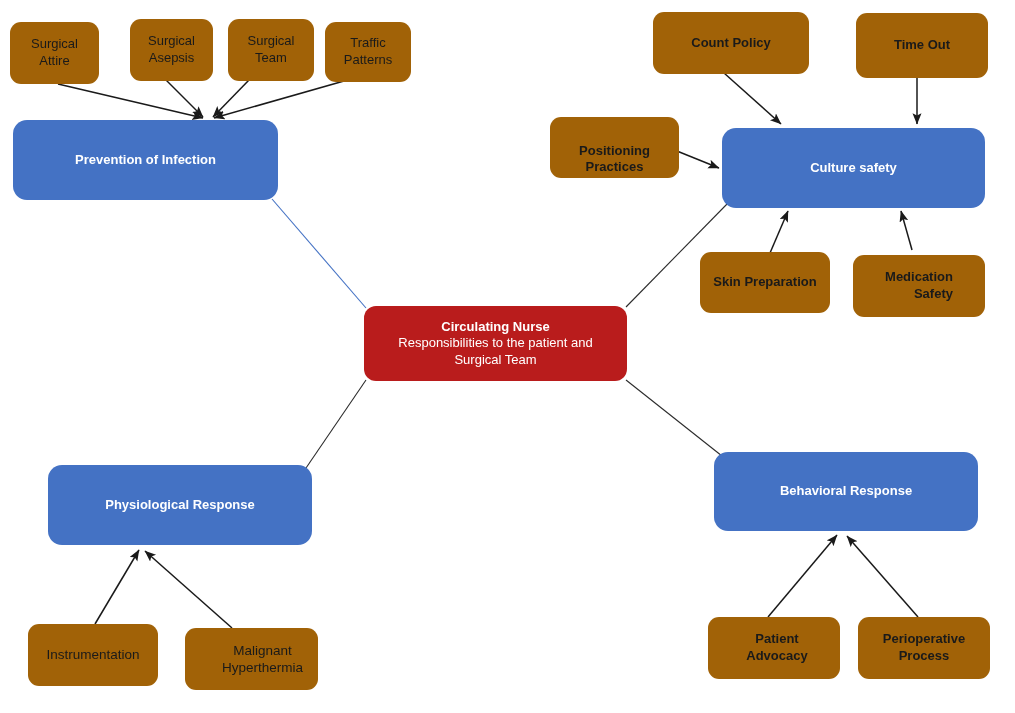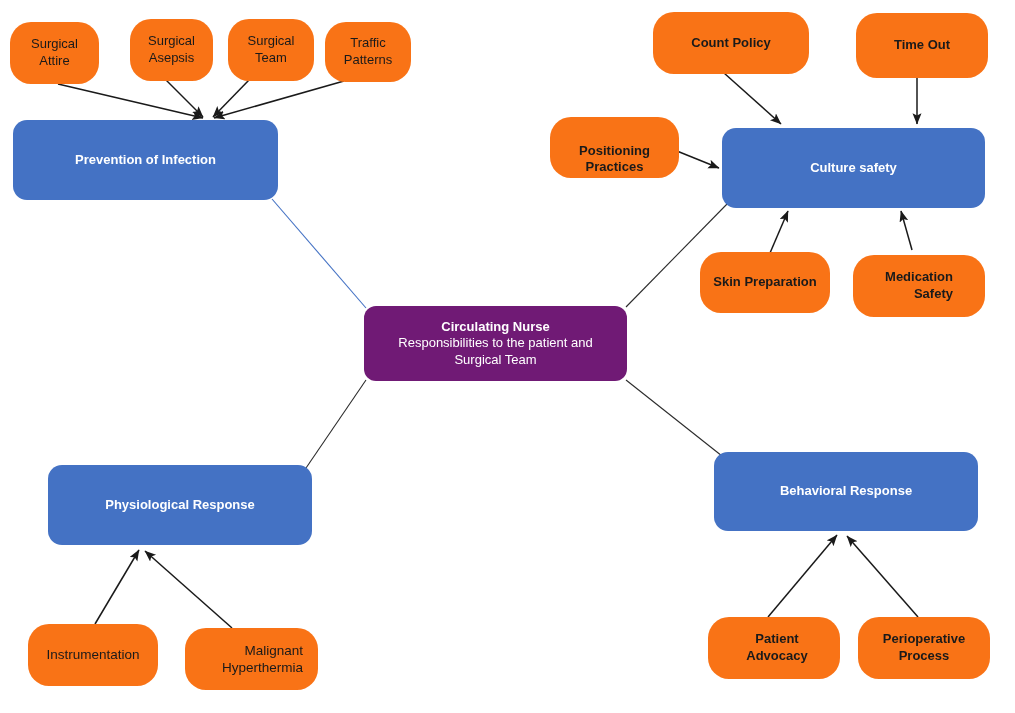--- a/index.html
+++ b/index.html
@@ -39,44 +39,43 @@
     z-index: 5;
   }
   .node-primary {
     background: #4472C4;
     color: #ffffff;
     font-weight: bold;
     font-size: 13px;
     border-radius: 14px;
   }
   .node-center {
-    background: #701a75;
+    background: #b91c1c;
     color: #ffffff;
     font-size: 13px;
     border-radius: 12px;
   }
   .node-center .center-title {
     font-weight: bold;
     display: block;
   }
   .node-center .center-sub {
     font-weight: normal;
     display: block;
   }
   .node-leaf {
-    background: #f97316;
+    background: #a16207;
     color: #1a1a1a;
     font-weight: bold;
     font-size: 13px;
-    border-radius: 21px;
+    border-radius: 11px;
   }
   .node-leaf.light {
     font-weight: normal;
     font-size: 13.5px;
-    text-align: right;
   }
   .node-leaf.reg {
     font-weight: normal;
   }
 </style>
 </head>
 <body>
 
 <div id="canvas">
 

